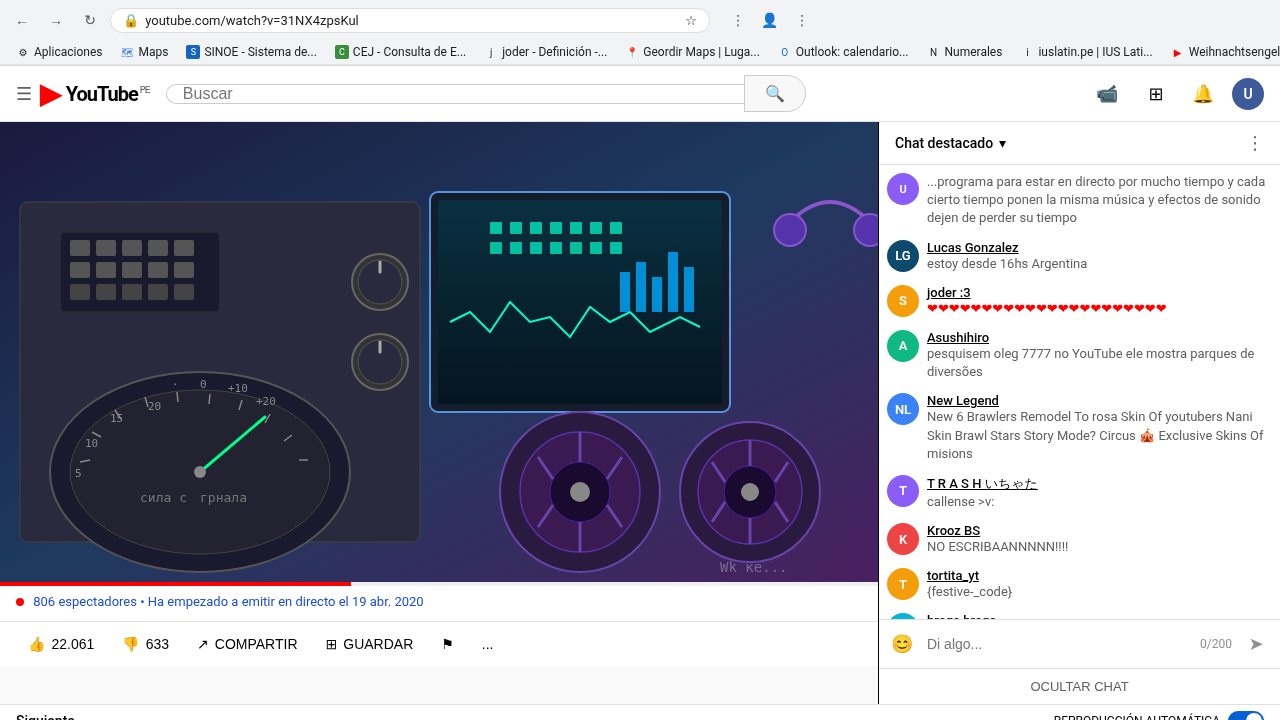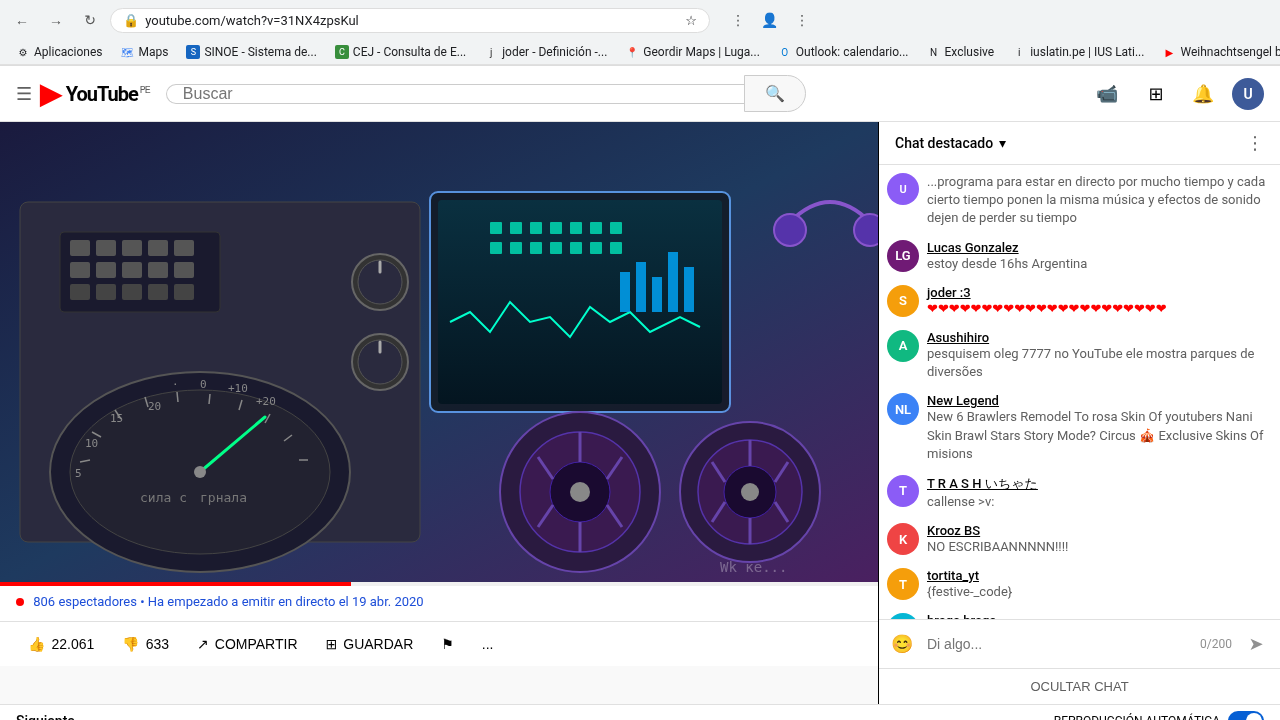--- a/index.html
+++ b/index.html
@@ -126,21 +126,21 @@
     <div class="bookmark-item">
       <span class="bookmark-icon" style="color:#4285F4;font-size:10px;">📍</span>
       <span>Geordir Maps | Luga...</span>
     </div>
     <div class="bookmark-item">
       <span class="bookmark-icon" style="color:#0078D4;font-size:10px;">O</span>
       <span>Outlook: calendario...</span>
     </div>
     <div class="bookmark-item">
       <span class="bookmark-icon" style="font-size:10px;">N</span>
-      <span>Exclusive</span>
+      <span>Numerales</span>
     </div>
     <div class="bookmark-item">
       <span class="bookmark-icon" style="font-size:10px;">i</span>
       <span>iuslatin.pe | IUS Lati...</span>
     </div>
     <div class="bookmark-item">
       <span class="bookmark-icon" style="color:#ff0000;">▶</span>
       <span>Weihnachtsengel b...</span>
     </div>
   </div>
@@ -364,21 +364,21 @@
     <div class="chat-messages">
 
       <div class="chat-message">
         <div class="chat-avatar" style="background:#8B5CF6; font-size:11px;">U</div>
         <div class="chat-body">
           <div class="chat-text">...programa para estar en directo por mucho tiempo y cada cierto tiempo ponen la misma música y efectos de sonido dejen de perder su tiempo</div>
         </div>
       </div>
 
       <div class="chat-message">
-        <div class="chat-avatar" style="background:#701a75;">LG</div>
+        <div class="chat-avatar" style="background:#0c4a6e;">LG</div>
         <div class="chat-body">
           <div class="chat-username">Lucas Gonzalez</div>
           <div class="chat-text">estoy desde 16hs Argentina</div>
         </div>
       </div>
 
       <div class="chat-message">
         <div class="chat-avatar" style="background:#F59E0B;">S</div>
         <div class="chat-body">
           <div class="chat-username">joder :3</div>

